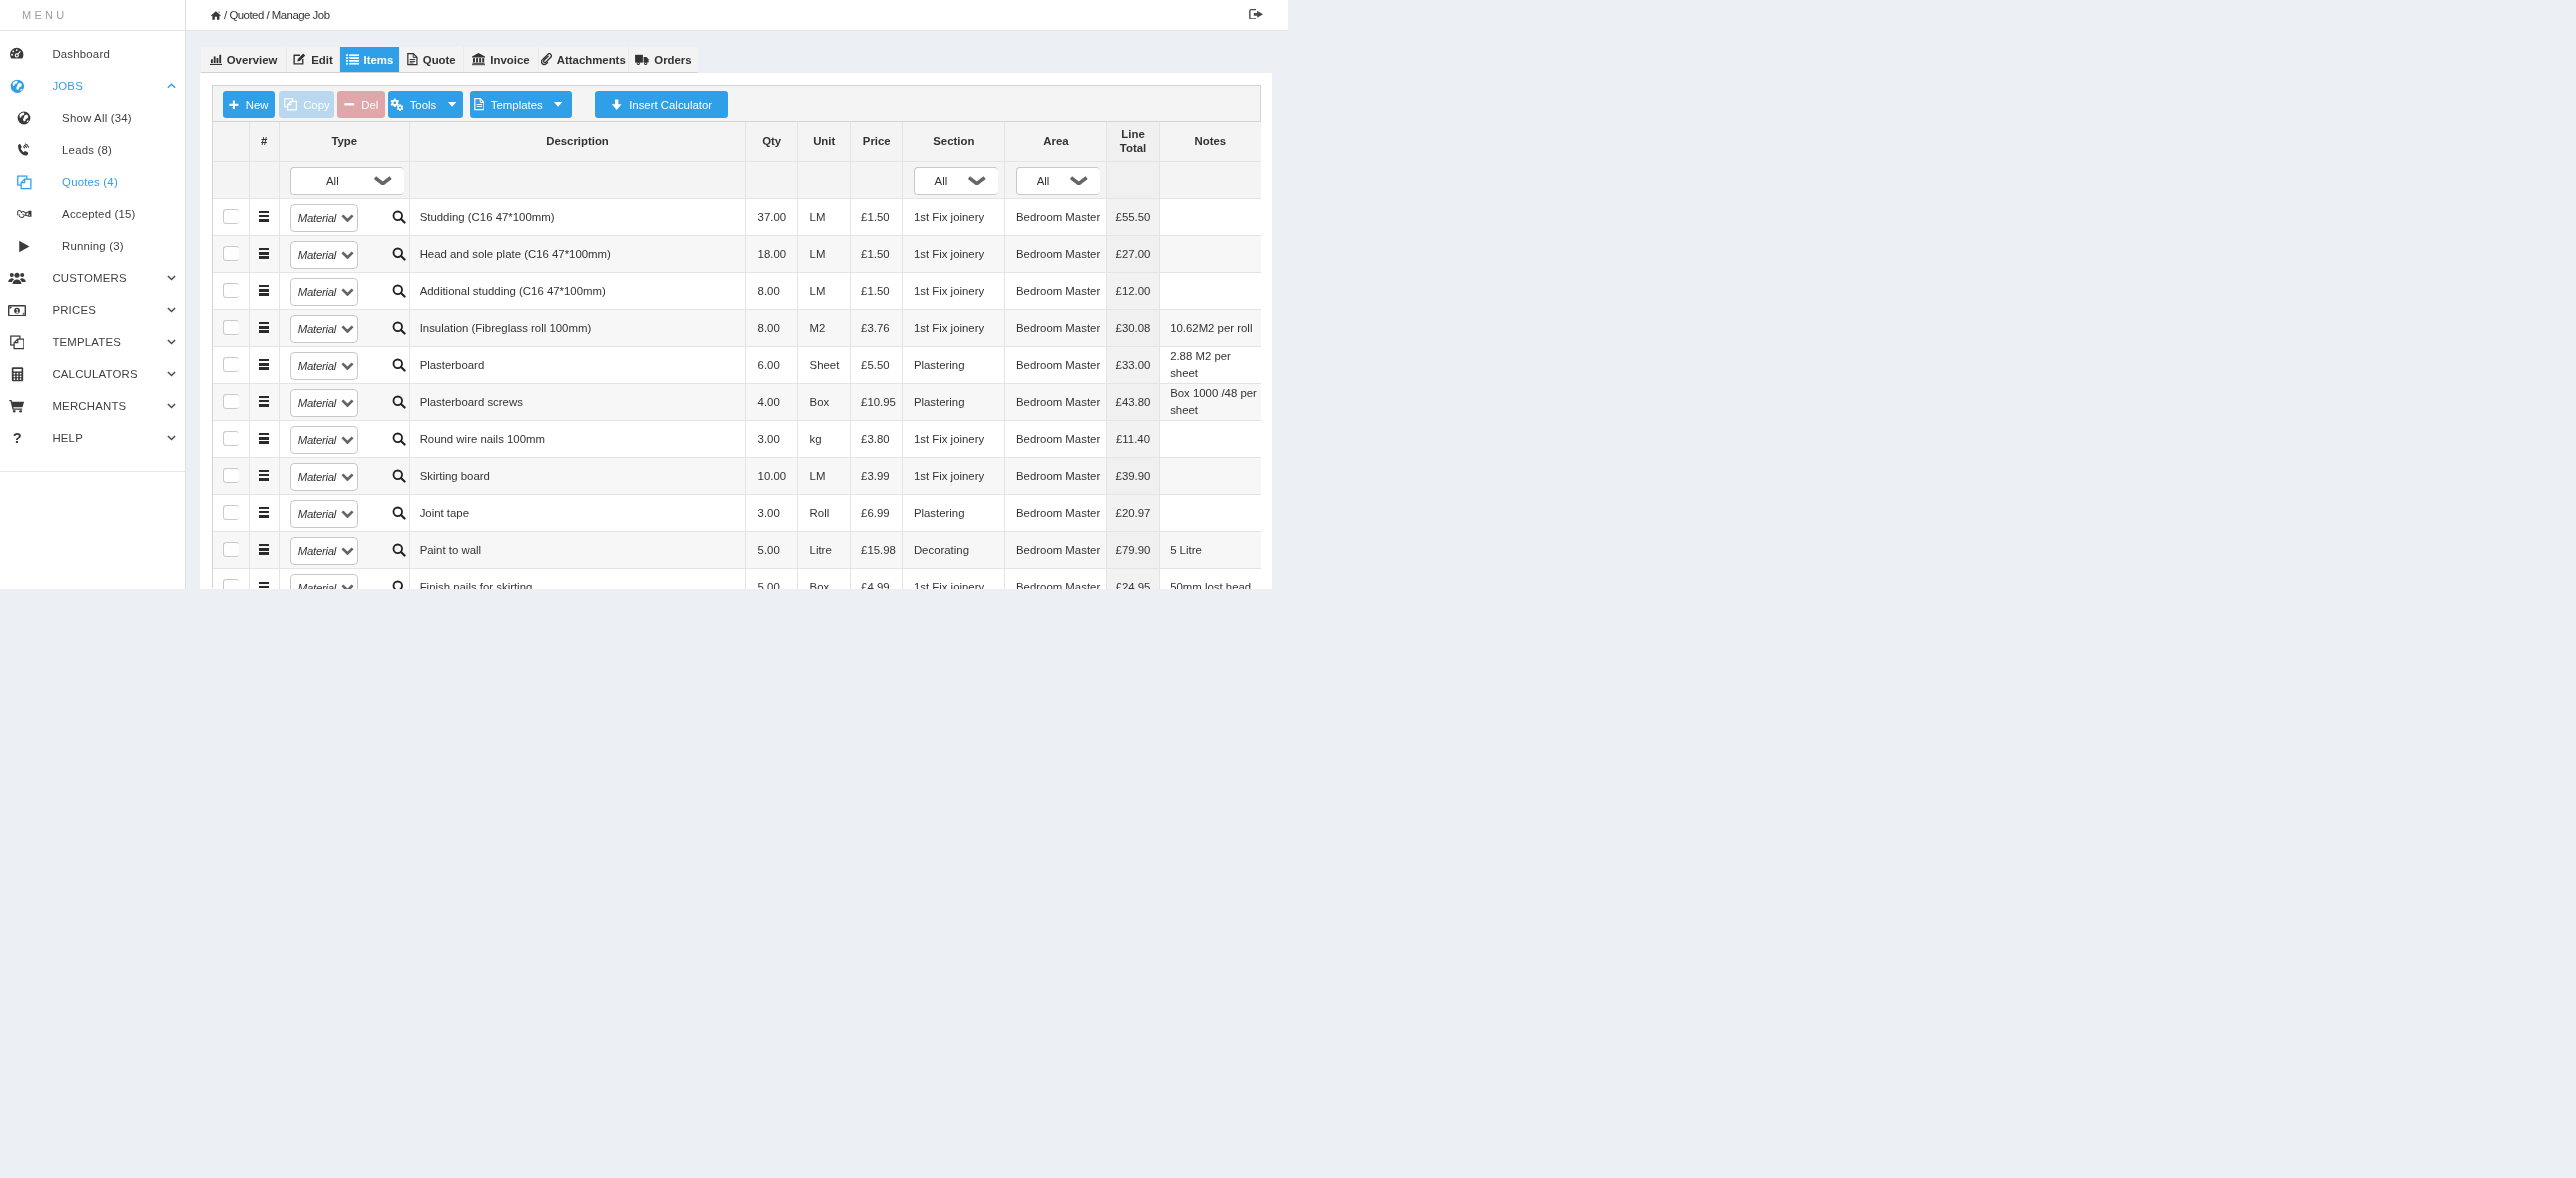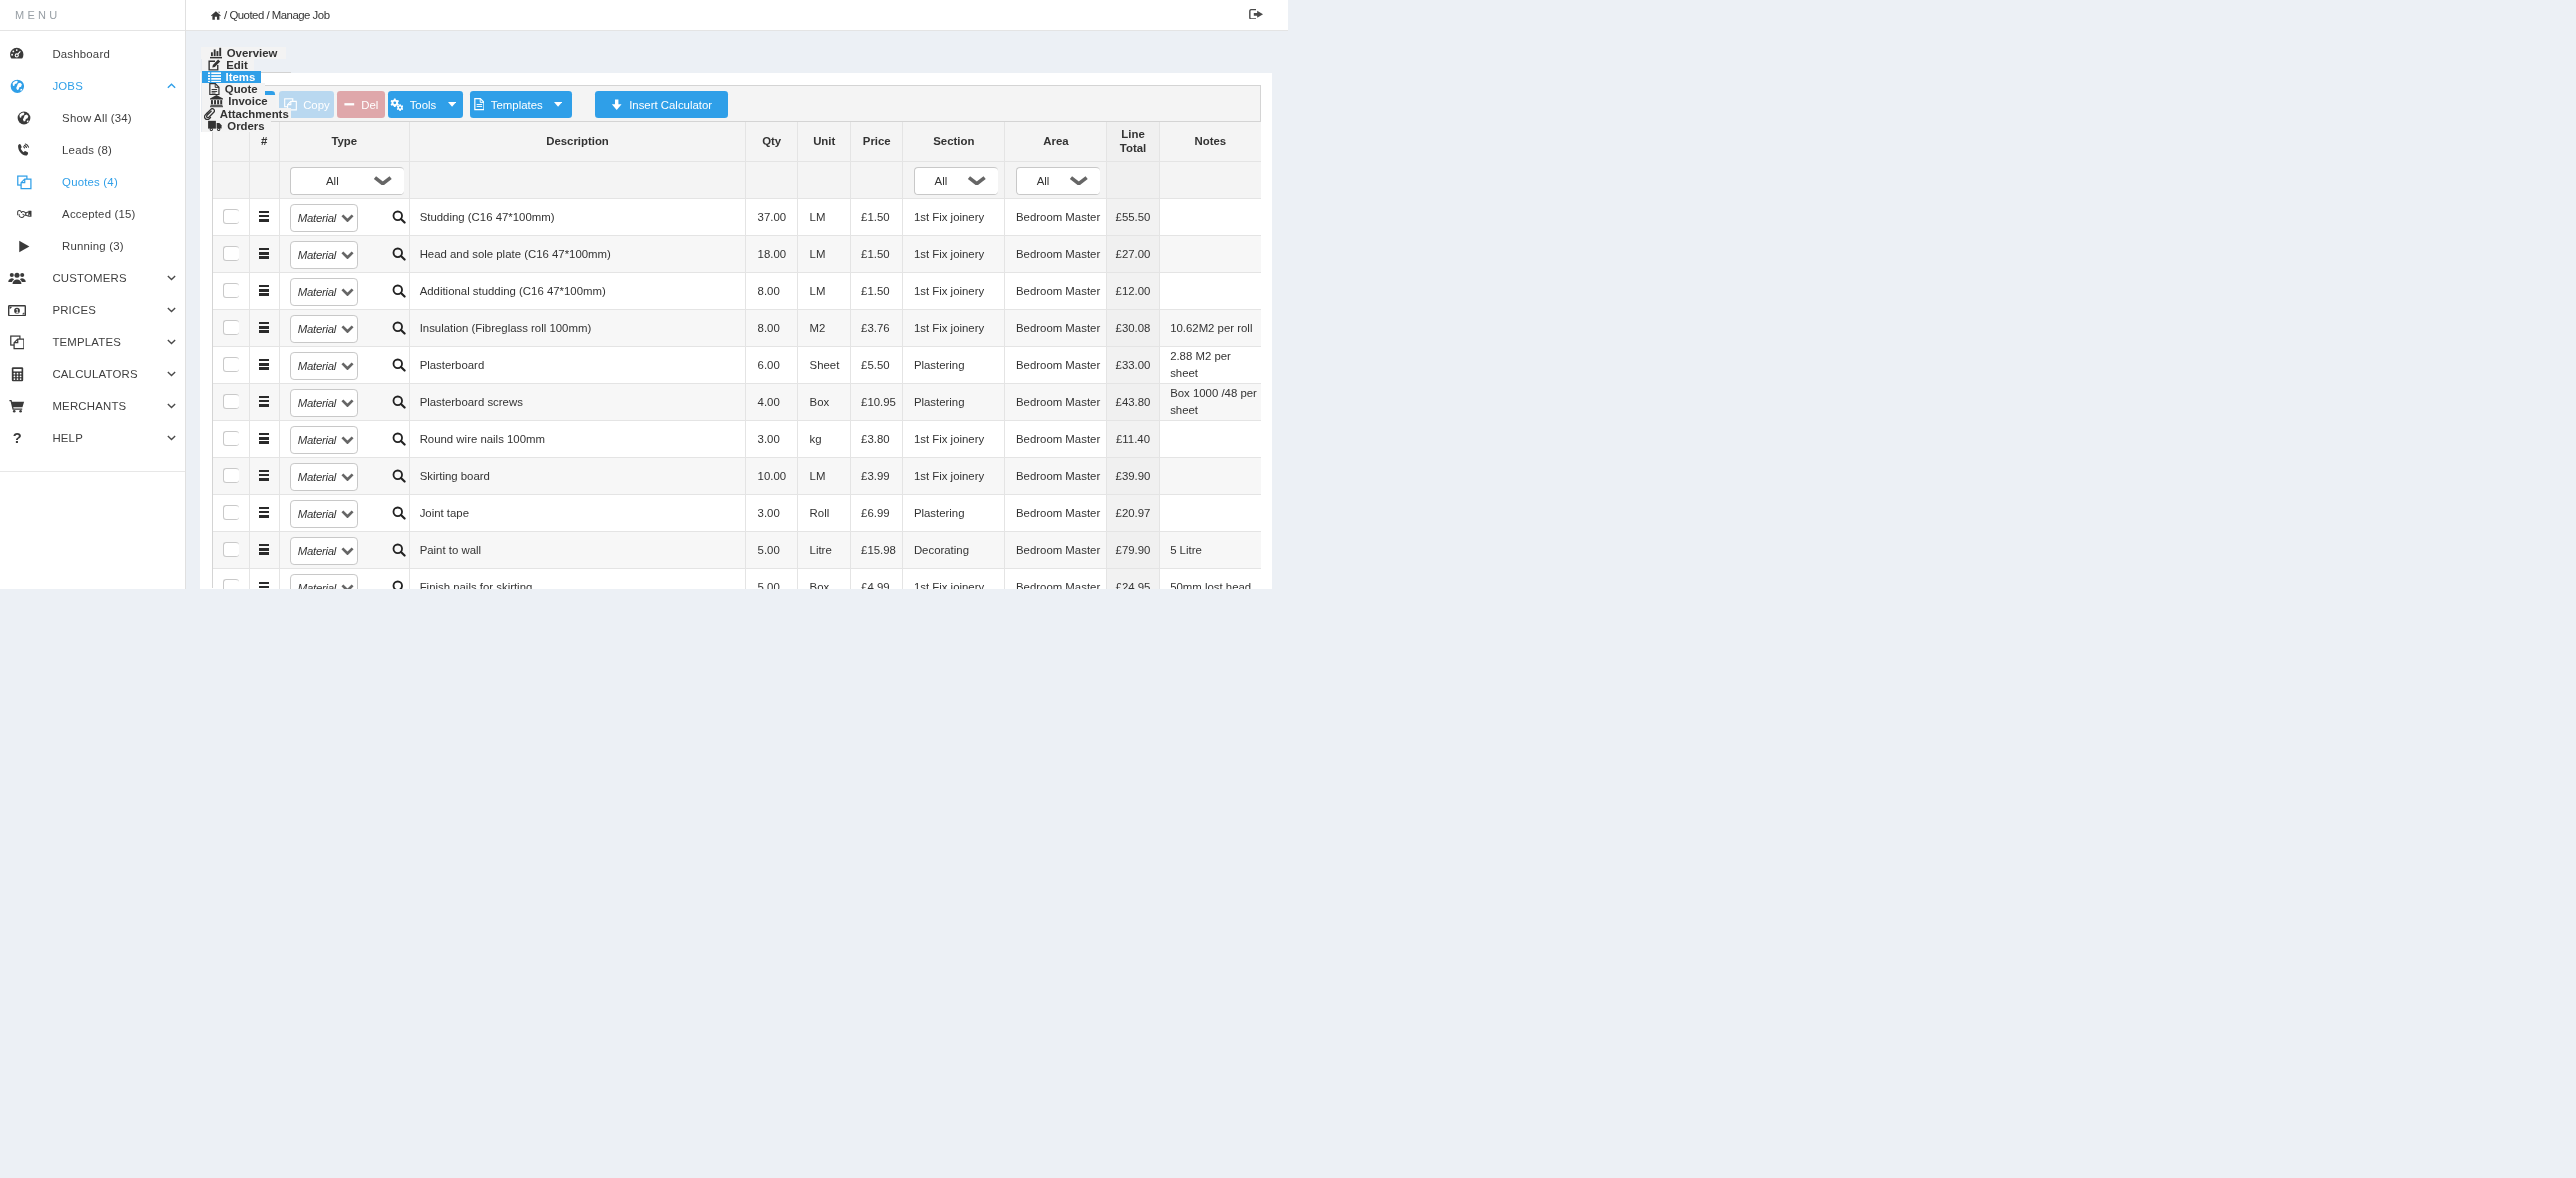--- a/index.html
+++ b/index.html
@@ -5,42 +5,42 @@
 * { box-sizing: border-box; margin:0; padding:0; }
 html,body { width:1288px; height:589px; overflow:hidden; }
 body {
   font-family:"Liberation Sans",sans-serif;
   font-size:11.4px; color:#333; background:#ecf0f5; position:relative;
 }
 svg { display:block; }
 
 .sidebar { position:absolute; left:0; top:0; width:186px; height:589px;
   background:#fff; border-right:0.8px solid #e0e0e0; z-index:5; }
-.menuh { height:31px; line-height:30px; padding-left:15px; color:#979ea4;
+.menuh { height:31px; line-height:30px; padding-left:22px; color:#979ea4;
   font-size:11px; letter-spacing:3.3px; border-bottom:0.8px solid #e4e4e4; }
 .snav { list-style:none; padding-top:7.3px; }
 .snav li { height:32px; display:flex; align-items:center; position:relative;
   color:#3f3f3f; font-size:11.4px; }
 .snav li .ic { width:18px; margin-left:8.1px; margin-right:7.3px; display:flex;
   justify-content:center; color:#3a3a3a; }
 .snav li.sub .ic { width:14.7px; margin-left:17px; margin-right:11.4px; }
 .snav li .lbl { letter-spacing:0.2px;margin-left:19px; }
 .snav li.blue, .snav li.blue .ic { color:#2f9fe8; }
 .snav .chev { position:absolute; right:9px; top:50%; margin-top:-3.3px; }
 .sdivider { border-top:0.8px solid #e7e7e7; margin-top:16.3px; }
 
 .topbar { position:absolute; left:186px; right:0; top:0; height:31px;
   background:#fff; border-bottom:0.8px solid #e4e4e4; }
 .crumb { position:absolute; left:25px; top:0; height:30px; display:flex;
   align-items:center; font-size:11.4px; letter-spacing:-0.5px; color:#333; }
 .crumb svg { margin-right:3.3px; }
 .signout { position:absolute; right:24.4px; top:8.6px; color:#4a4a4a; }
 
 .tabs { position:absolute; left:201px; top:47px; height:26px; display:flex;
-  border-bottom:0.8px solid #d2d2d2; z-index:3;flex-direction:column; }
+  border-bottom:0.8px solid #d2d2d2; z-index:3; }
 .tab { height:25px; background:#f3f3f3; display:flex; align-items:center;
   justify-content:center; font-weight:bold; font-size:11.4px; color:#333;
   border-left:0.8px solid #e7ebf0; }
 .tab:first-child { border-left:none; }
 .tab svg { margin-right:4.9px; }
 .tab.active { background:#2f9fe8; color:#fff; }
 
 .panel { position:absolute; left:200px; top:73px; width:1072px; height:516px;
   background:#fff; }
 .box { position:absolute; left:12.2px; top:12.2px; width:1049px; height:503px;

